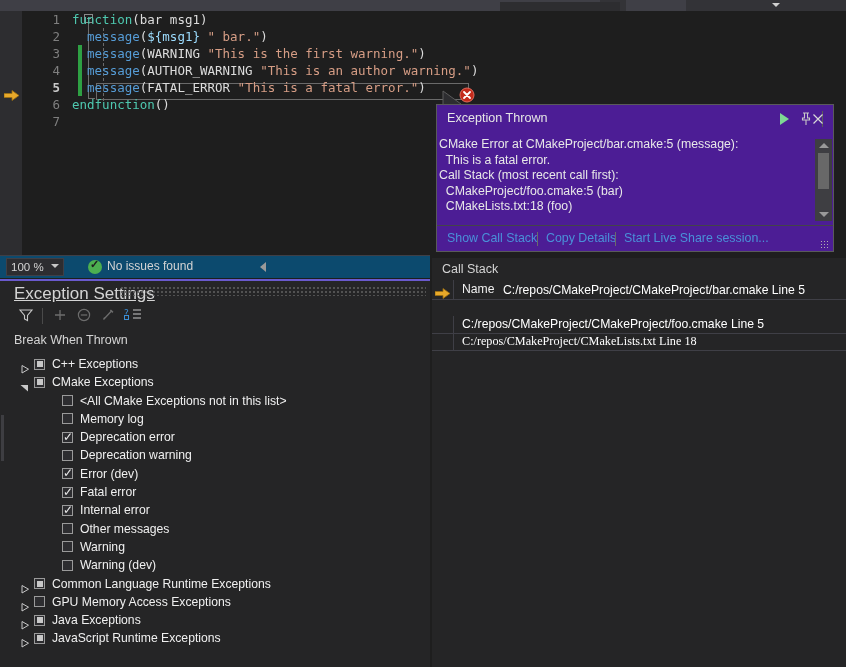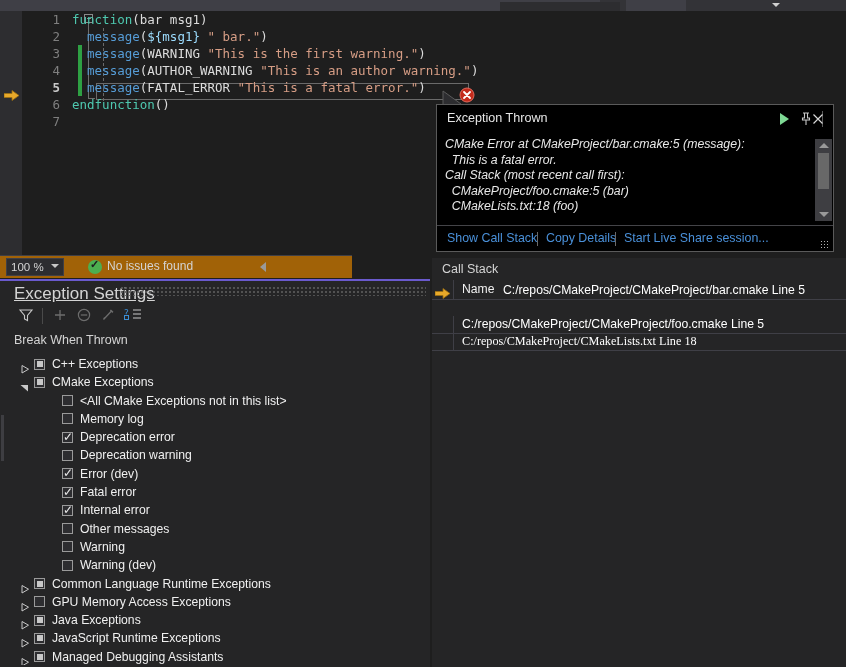--- a/index.html
+++ b/index.html
@@ -106,22 +106,22 @@
   
   .stmt-arrow {
     position: absolute; left: 4px; top: 76px; width: 16px; height: 11px;
   }
   .err-dot {
     position: absolute; left: 437px; top: 76px; width: 16px; height: 16px;
   }
 
   
   .statusbar {
-    position: absolute; left: 0; top: 255px; width: 352px; height: 22px;
-    background: #a16207; border-top: 1px solid #3f3f46;
+    position: absolute; left: 0; top: 255px; width: 430px; height: 22px;
+    background: #0c4a6e; border-top: 1px solid #3f3f46;
   }
   .zoom-combo {
     position: absolute; left: 6px; top: 2px; width: 58px; height: 18px;
     background: #2d2d30; border: 1px solid #3f3f46; box-sizing: border-box;
     color: #d4d4d4; font-size: 11.5px; line-height: 16px; padding-left: 4px;
   }
   .zoom-combo .arr {
     position: absolute; right: 4px; top: 5px; width: 0; height: 0;
     border-left: 4px solid transparent; border-right: 4px solid transparent;
     border-top: 4px solid #c8c8c8;
@@ -243,43 +243,43 @@
   .cs-row .cell-name {
     position: absolute; left: 21px; top: 0; right: 0; height: 17px;
     color: #ffffff; font-size: 12.2px; line-height: 17px; padding-left: 9px;
     box-sizing: border-box; white-space: nowrap;
   }
   .cs-arrow { position: absolute; left: 3px; top: 3px; width: 16px; height: 11px; }
 
   
   .exc-popup {
     position: absolute; left: 436px; top: 104px; width: 398px; height: 148px;
-    background: #000000; border: 1px solid #5a5a5a; box-sizing: border-box;
+    background: #4c1d95; border: 1px solid #5a5a5a; box-sizing: border-box;
     z-index: 40;
   }
   .exc-tail {
     position: absolute; left: 442px; top: 90px; width: 20px; height: 15px;
     z-index: 41;
   }
   .exc-head {
     position: absolute; left: 0; top: 0; width: 396px; height: 28px;
   }
   .exc-head-title {
     position: absolute; left: 10px; top: 6px; color: #e6e6e6; font-size: 12.6px;
   }
   .exc-btn {
     position: absolute; top: 5px; width: 18px; height: 18px; cursor: pointer;
   }
   .exc-sep-v {
     position: absolute; left: 385px; top: 6px; width: 1px; height: 16px;
     background: #5a5a5a;
   }
   .exc-body {
-    position: absolute; left: 8px; top: 32px; width: 368px; height: 84px;
-    color: #e8e8e8; font-size: 12.3px; line-height: 15.6px; font-style: italic;
+    position: absolute; left: 2px; top: 32px; width: 368px; height: 84px;
+    color: #e8e8e8; font-size: 12.3px; line-height: 15.6px;
   }
   .exc-body div { white-space: pre; }
   .exc-scroll {
     position: absolute; left: 378px; top: 34px; width: 17px; height: 82px;
     background: #3e3e42;
   }
   .exc-scroll .sb-up, .exc-scroll .sb-dn {
     position: absolute; left: 4px; width: 0; height: 0;
     border-left: 5px solid transparent; border-right: 5px solid transparent;
   }
@@ -486,27 +486,20 @@
           <span class="cbox mixed" style="left: 34px;"></span>
           <span class="tlabel" style="left: 52px;">Java Exceptions</span>
         </div>
         <div class="trow">
           <span class="tw-expander" style="left: 20px;"><svg width="9" height="9" viewBox="0 0 9 9">
               <path d="M2 0.5 L2 8 L8.5 4.2 Z" fill="none" stroke="#c8c8c8" stroke-width="1"></path>
             </svg></span>
           <span class="cbox mixed" style="left: 34px;"></span>
           <span class="tlabel" style="left: 52px;">JavaScript Runtime Exceptions</span>
         </div>
-        <div class="trow">
-          <span class="tw-expander" style="left: 20px;"><svg width="9" height="9" viewBox="0 0 9 9">
-              <path d="M2 0.5 L2 8 L8.5 4.2 Z" fill="none" stroke="#c8c8c8" stroke-width="1"></path>
-            </svg></span>
-          <span class="cbox mixed" style="left: 34px;"></span>
-          <span class="tlabel" style="left: 52px;">Managed Debugging Assistants</span>
-        </div>
       </div>
   </div>
 
   <div class="callstack">
     <div class="cs-title">Call Stack</div>
     <div class="cs-header">
       <div class="col-ind"></div>
       <div class="col-name">Name</div>
     </div>
     <div id="cs-rows">

